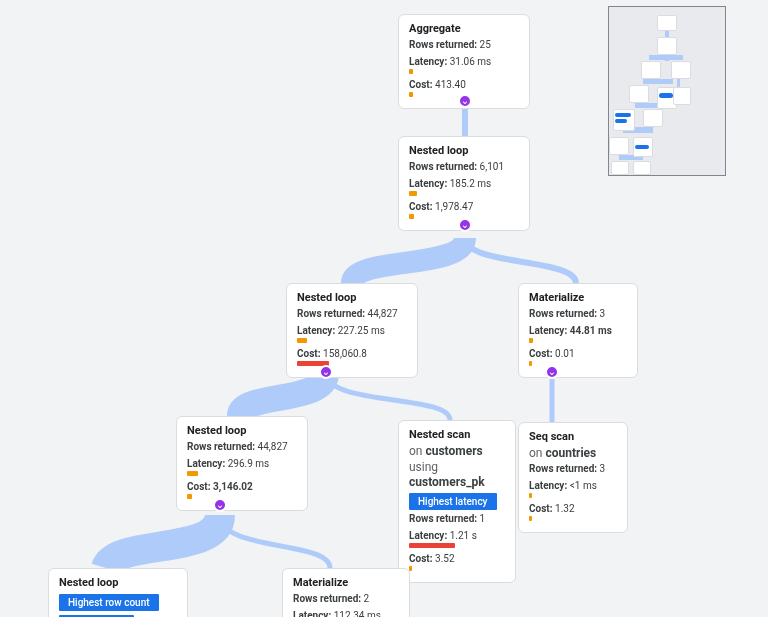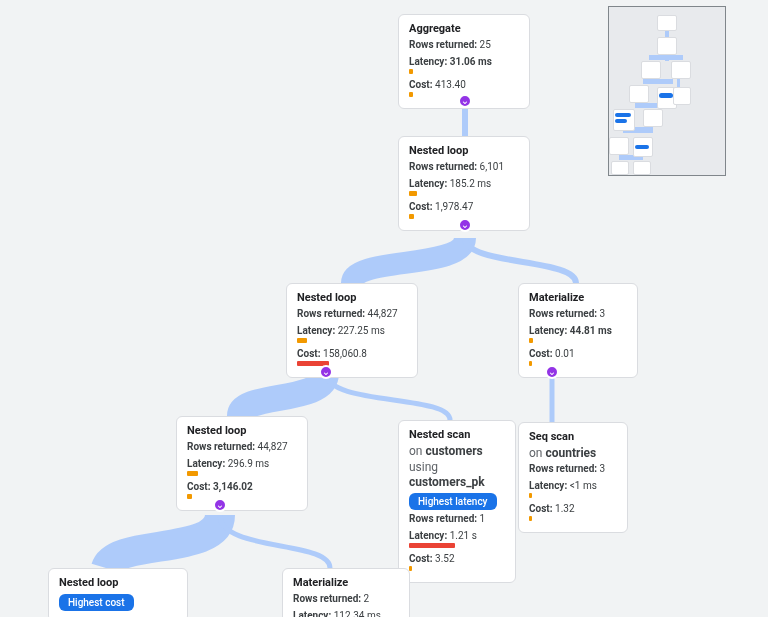--- a/index.html
+++ b/index.html
@@ -8,21 +8,21 @@
 .edge{fill:none;stroke:#aecbfa;stroke-linecap:butt}
 .dot{position:absolute;width:14px;height:14px;border-radius:50%;background:#9334e6;border:2px solid #fff;display:flex;align-items:center;justify-content:center;color:#fff;font-size:10px;line-height:10px;box-sizing:border-box;z-index:3}
 .node{position:absolute;background:#fff;border:1px solid #dadce0;border-radius:6px;padding:7px 10px 8px 10px;box-sizing:border-box;font-size:10px;line-height:1.3;z-index:2}
 .node .title{font-weight:700;font-size:11px;color:#202124;margin-bottom:2px}
 .node .sub{font-size:12px;color:#5f6368}
 .node .sub b{color:#3c4043;font-weight:700}
 .node .lbl{font-weight:700;color:#3c4043;margin-top:4px}
 .bar{height:5px;border-radius:1px;margin-top:1px;margin-bottom:3px}
 .bar.o{background:#f29900}
 .bar.r{background:#ea4335}
-.pill{display:inline-block;background:#1a73e8;color:#fff;font-size:10px;padding:2px 9px;border-radius:6px;margin:2px 0;font-weight:500}
+.pill{display:inline-block;background:#1a73e8;color:#fff;font-size:10px;padding:2px 9px;border-radius:1px;margin:2px 0;font-weight:500}
 .minimap{position:absolute;top:6px;right:6px;width:118px;height:170px;border:1px solid #80868b;background:#e8eaed;z-index:5;box-sizing:border-box}
 .mmnode{position:absolute;background:#fff;border:1px solid #dadce0;border-radius:2px;box-sizing:border-box}
 .mmpill{position:absolute;background:#1a73e8;border-radius:3px}
 .mme{position:absolute;background:#aecbfa}
 </style>
 </head>
 <body>
 <div id="canvas">
 
 <svg class="edges">
@@ -32,21 +32,21 @@
   <path class="edge" d="M326,373 C326,404 240,392 240,416" style="stroke-width:26"></path>
   <path class="edge" d="M326,373 C326,406 450,394 450,420" style="stroke-width:5"></path>
   <path class="edge" d="M552,375 L552,422" style="stroke-width:5"></path>
   <path class="edge" d="M220,515 C220,556 115,538 106,568" style="stroke-width:30"></path>
   <path class="edge" d="M220,515 C220,552 330,540 330,568" style="stroke-width:5"></path>
 </svg>
 
 <div class="node" id="n0" style="left:398px;top:14px;width:132px">
   <div class="title">Aggregate</div>
   <div><span class="lbl">Rows returned: </span><span>25</span></div>
-  <div class="lbl">Latency: <span style="font-weight:700">31.06 ms</span></div>
+  <div class="lbl">Latency: <span style="font-weight:400">31.06 ms</span></div>
   <div class="bar o" style="width:4px"></div>
   <div class="lbl">Cost: <span style="font-weight:400">413.40</span></div>
   <div class="bar o" style="width:4px"></div>
 </div>
 <div class="dot" style="left:458px;top:94px">⌄</div>
 
 <div class="node" id="n1" style="left:398px;top:136px;width:132px">
   <div class="title">Nested loop</div>
   <div><span class="lbl">Rows returned: </span><span>6,101</span></div>
   <div class="lbl">Latency: <span style="font-weight:400">185.2 ms</span></div>
@@ -103,20 +103,21 @@
   <div class="sub">on <b>countries</b></div>
   <div><span class="lbl">Rows returned: </span><span>3</span></div>
   <div class="lbl">Latency: <span style="font-weight:400">&lt;1 ms</span></div>
   <div class="bar o" style="width:3px"></div>
   <div class="lbl">Cost: <span style="font-weight:400">1.32</span></div>
   <div class="bar o" style="width:3px"></div>
 </div>
 
 <div class="node" id="n7" style="left:48px;top:568px;width:140px">
   <div class="title">Nested loop</div>
+  <div><span class="pill">Highest row count</span></div>
   <div><span class="pill">Highest cost</span></div>
 
 </div>
 
 <div class="node" id="n8" style="left:282px;top:568px;width:128px">
   <div class="title">Materialize</div>
   <div><span class="lbl">Rows returned: </span><span>2</span></div>
   <div class="lbl">Latency: <span style="font-weight:400">112.34 ms</span></div>
 
 </div>

